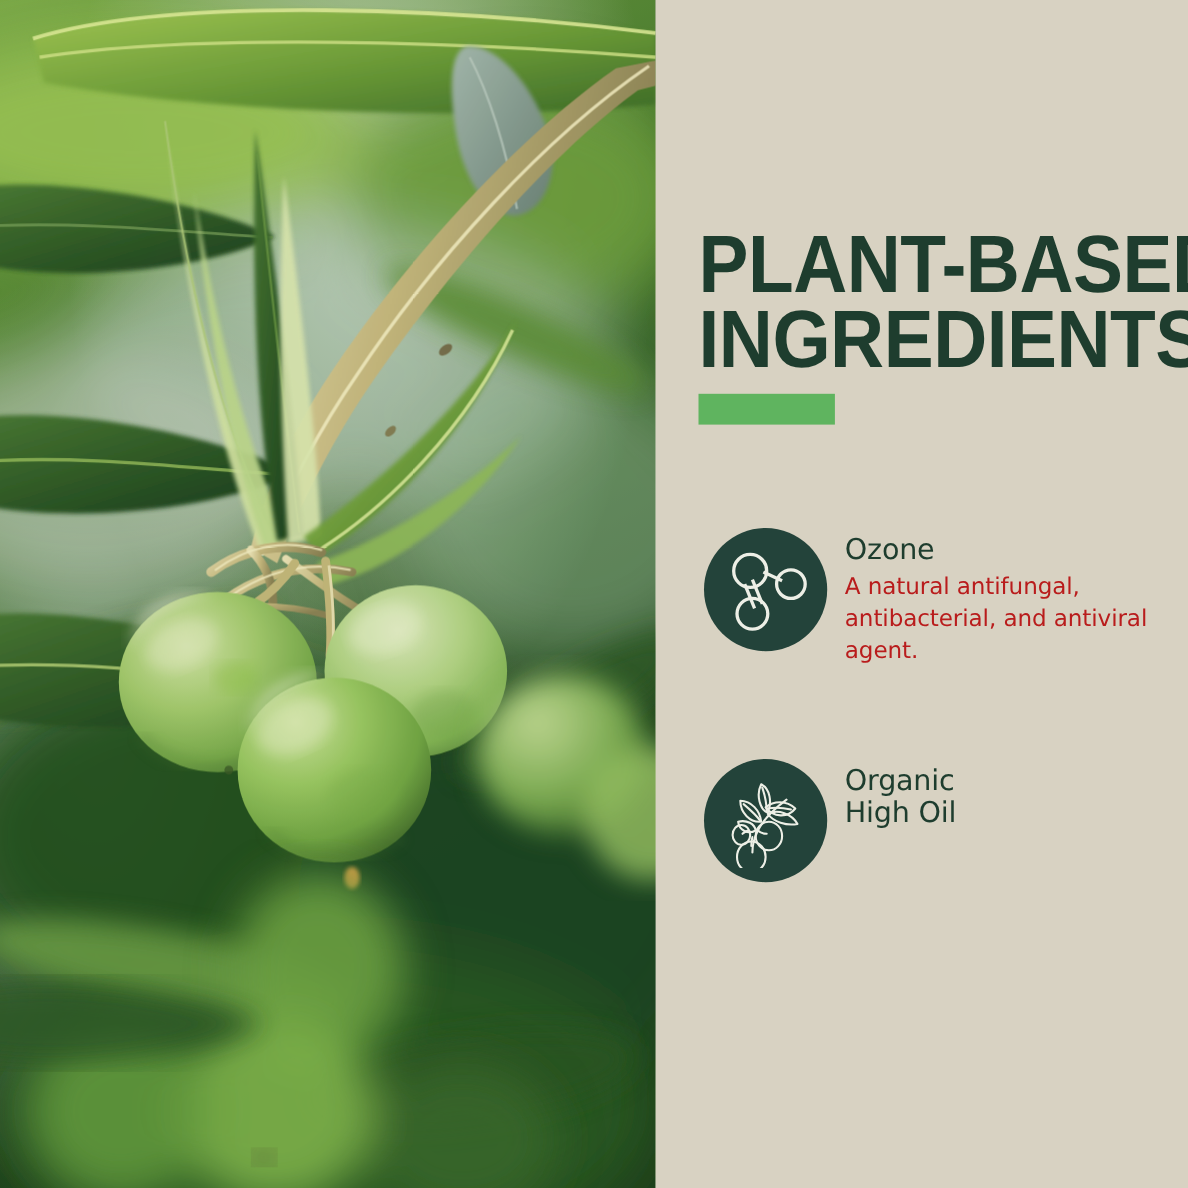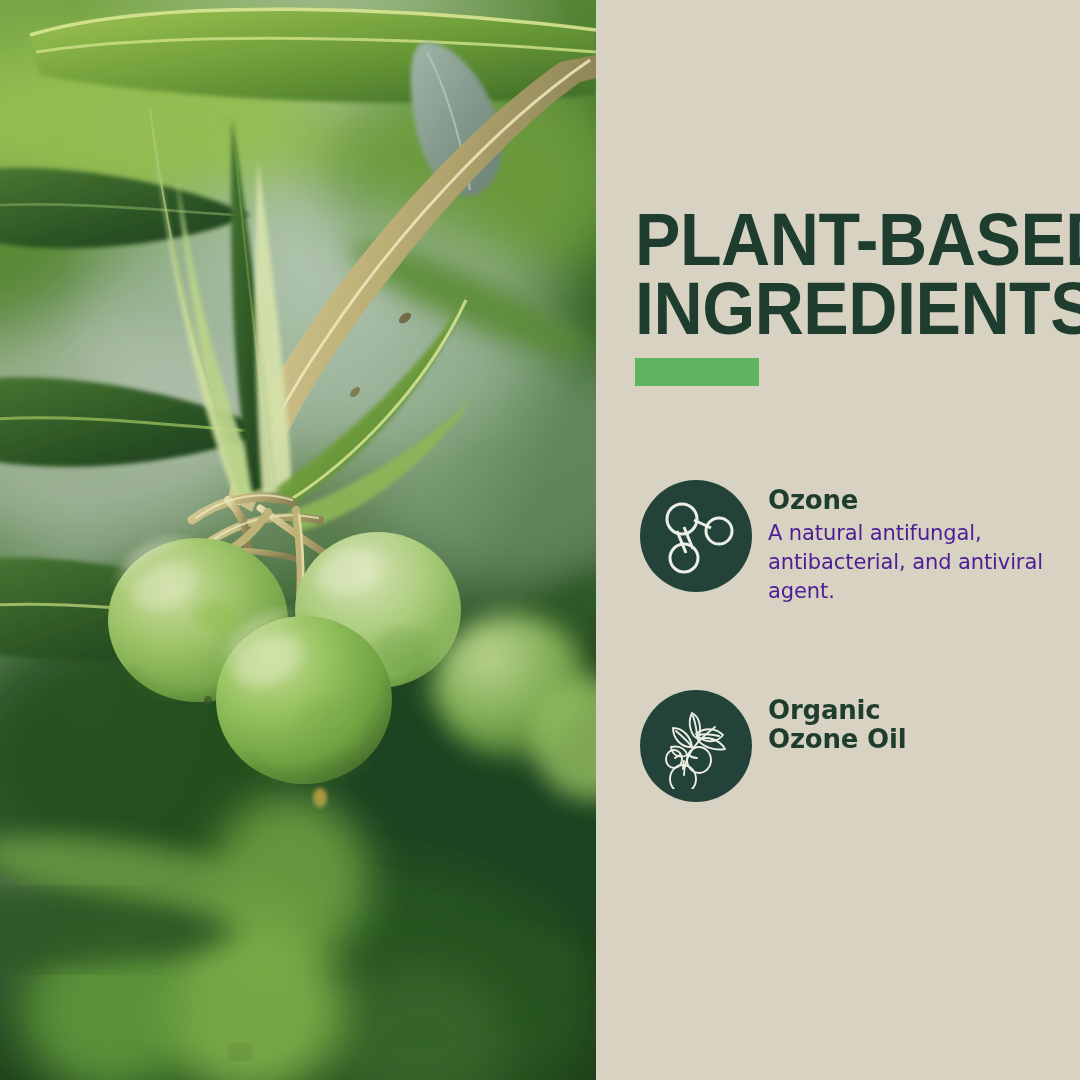--- a/index.html
+++ b/index.html
@@ -89,29 +89,29 @@
   .feature-icon svg { display: block; }
 
   .feature-text {
     margin-left: 16px;
     padding-top: 6px;
   }
   .feature-title {
     margin: 0;
     color: #1E3D2E;
     font-family: "DejaVu Sans", "Liberation Sans", sans-serif;
-    font-weight: 700;
+    font-weight: 400;
     font-size: 26px;
     line-height: 1.13;
     letter-spacing: -0.2px;
     white-space: pre-line;
   }
   .feature-desc {
     margin: 4px 0 0 0;
-    color: #4c1d95;
+    color: #b91c1c;
     font-family: "DejaVu Sans", "Liberation Sans", sans-serif;
     font-weight: 400;
     font-size: 21px;
     line-height: 1.38;
     letter-spacing: -0.1px;
     max-width: 300px;
   }
 </style>
 </head>
 <body>
@@ -401,18 +401,18 @@
             <ellipse cx="30" cy="76" rx="13" ry="14"></ellipse>
 
             <path d="M 36,52 C 38,54 42,55 44,55"></path>
             <path d="M 31,58 C 30,62 30,64 30,66"></path>
             <path d="M 27,52 C 25,53 23,54 22,55"></path>
           </g>
         </svg>
       </div>
       <div class="feature-text">
         <h2 class="feature-title">Organic
-Ozone Oil</h2>
+High Oil</h2>
       </div>
     </div>
 
   </div>
 </div>
 
 </body></html>

